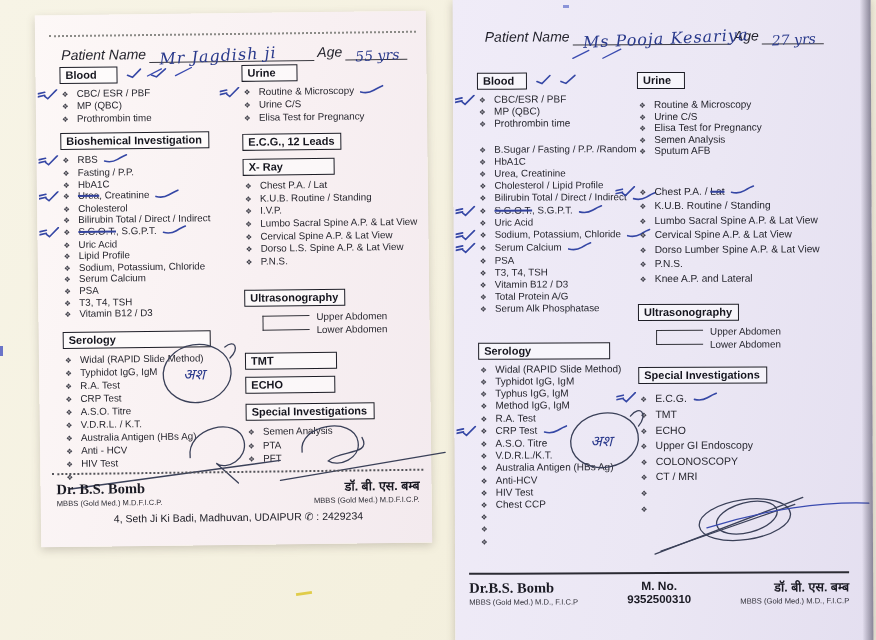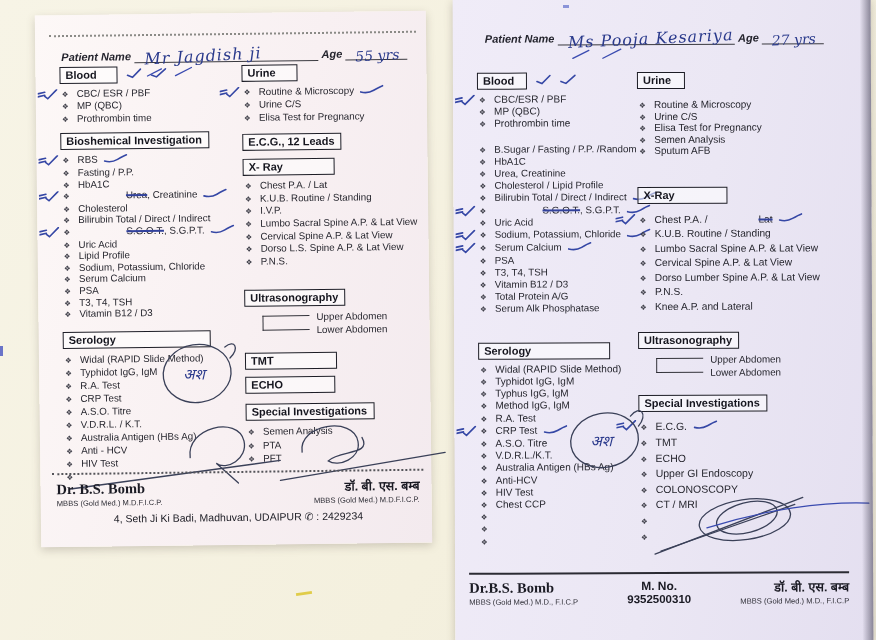--- a/index.html
+++ b/index.html
@@ -9,40 +9,40 @@
   .paper{position:absolute;}
   .paper-left{left:38px;top:13px;width:391px;height:532px;background:linear-gradient(105deg,#fdf8f7 0%,#f8f0f2 55%,#f3eaee 100%);box-shadow:0 3px 8px rgba(90,80,70,.25);transform:rotate(-0.7deg);}
   .paper-right{left:454px;top:-2px;width:418px;height:644px;background:linear-gradient(100deg,#f0ecf8 0%,#ebe7f4 55%,#e4dff0 100%);box-shadow:0 3px 8px rgba(90,80,70,.3);transform:rotate(-0.25deg);}
   .paper-right::after{content:"";position:absolute;top:0;bottom:0;right:0;width:11px;background:linear-gradient(to right,rgba(45,42,62,0),rgba(45,42,62,.5));}
 
   .perforation{position:absolute;top:20px;left:14px;right:10px;border-top:2px dotted #8a8a86;}
 
   .patient-row{position:absolute;display:flex;align-items:flex-end;}
   .paper-left .patient-row{top:28px;left:26px;right:16px;}
   .paper-right .patient-row{top:26px;left:32px;right:44px;}
-  .p-label{font-size:11px;font-weight:bold;font-style:italic;color:#25252e;white-space:nowrap;padding-bottom:1px;}
+  .p-label{font-size:14px;font-weight:normal;font-style:italic;color:#25252e;white-space:nowrap;padding-bottom:1px;}
   .wl{flex:1;border-bottom:1.3px solid #3a3a40;margin:0 3px;position:relative;height:20px;}
   .wl.age-line{flex:0 0 62px;}
   .hand{position:absolute;bottom:-4px;left:10px;font-family:"DejaVu Serif",serif;font-style:italic;color:#2a3a8c;white-space:nowrap;transform:rotate(-2.5deg);}
   .hand.name{font-size:16px;letter-spacing:1px;}
   .hand.age{font-size:14px;}
 
   .col{position:absolute;}
   .paper-left .col1{top:50px;left:24px;width:178px;}
   .paper-left .col2{top:50px;left:206px;width:182px;}
   .paper-right .col1{top:72px;left:24px;width:180px;}
   .paper-right .col2{top:72px;left:184px;width:226px;}
 
   .sec-h{display:inline-block;border:1.6px solid #1d1d26;padding:1px 6px 2px 5px;font-weight:bold;font-size:11px;color:#16161f;background:rgba(255,255,255,.55);box-sizing:border-box;}
   .hwrap{white-space:nowrap;}
   .hmk{margin-left:8px;vertical-align:middle;}
   .items{margin-top:4px;}
   .item{position:relative;padding-left:17px;white-space:nowrap;color:#26262e;}
   .bullet{position:absolute;left:2px;top:1px;font-size:7.5px;color:#42424c;}
-  .txt s{text-decoration:line-through;text-decoration-color:#32429c;text-decoration-thickness:2px;margin-left:48px;}
+  .txt s{text-decoration:line-through;text-decoration-color:#32429c;text-decoration-thickness:2px;}
   .bmk{position:absolute;left:-22px;top:1px;}
   .amk{margin-left:6px;vertical-align:middle;}
   .mk path{stroke:#3547a5;stroke-width:1.6;fill:none;stroke-linecap:round;}
 
   .bracket{position:relative;margin:4px 0 0 14px;padding-left:58px;font-size:9.8px;color:#26262e;line-height:13px;}
   .bracket::before{content:"";position:absolute;left:4px;top:5px;bottom:6px;width:46px;border:1.4px solid #33333a;border-right:none;}
 
   .l-footer{position:absolute;left:12px;right:8px;top:458px;border-top:2px dotted #55555a;padding-top:6px;}
   .r-footer{position:absolute;left:14px;right:24px;top:574px;border-top:2px solid #2b2b33;padding-top:5px;display:flex;justify-content:space-between;align-items:flex-start;}
   .f-row{display:flex;justify-content:space-between;padding:0 4px;}
@@ -331,21 +331,20 @@
           <div class="hwrap"><div class="sec-h" style="min-width: 48px;">Urine</div></div>
           <div class="items" style="line-height: 11.5px; font-size: 10px; margin-top: 10px;">
             <div class="item"><span class="bullet">❖</span><span class="txt">Routine &amp; Microscopy</span></div>
             <div class="item"><span class="bullet">❖</span><span class="txt">Urine C/S</span></div>
             <div class="item"><span class="bullet">❖</span><span class="txt">Elisa Test for Pregnancy</span></div>
             <div class="item"><span class="bullet">❖</span><span class="txt">Semen Analysis</span></div>
             <div class="item"><span class="bullet">❖</span><span class="txt">Sputum AFB</span></div>
           </div>
         </div>
         <div class="sec" style="margin-top: 28px;">
-          <div class="hwrap"><div class="sec-h" style="min-width: 90px;">X-Ray</div></div>
           <div class="items" style="line-height: 14.5px; font-size: 10.2px; margin-top: 9px;">
             <div class="item"><span class="bmk"><svg class="mk" width="20" height="11" viewBox="0 0 20 11">
                   <path d="M0 4.5 L7 3"></path>
                   <path d="M0 7.5 L7 6"></path>
                   <path d="M7 7 L10 9.5 L19 .5"></path>
                 </svg></span><span class="bullet">❖</span><span class="txt">Chest P.A. / <s>Lat</s></span><span class="amk"><svg class="mk" width="24" height="10" viewBox="0 0 24 10">
                   <path d="M1 7.5 Q8 9.5 14 6 T23 1.5"></path>
                 </svg></span></div>
             <div class="item"><span class="bullet">❖</span><span class="txt">K.U.B. Routine / Standing</span></div>
             <div class="item"><span class="bullet">❖</span><span class="txt">Lumbo Sacral Spine A.P. &amp; Lat View</span></div>

